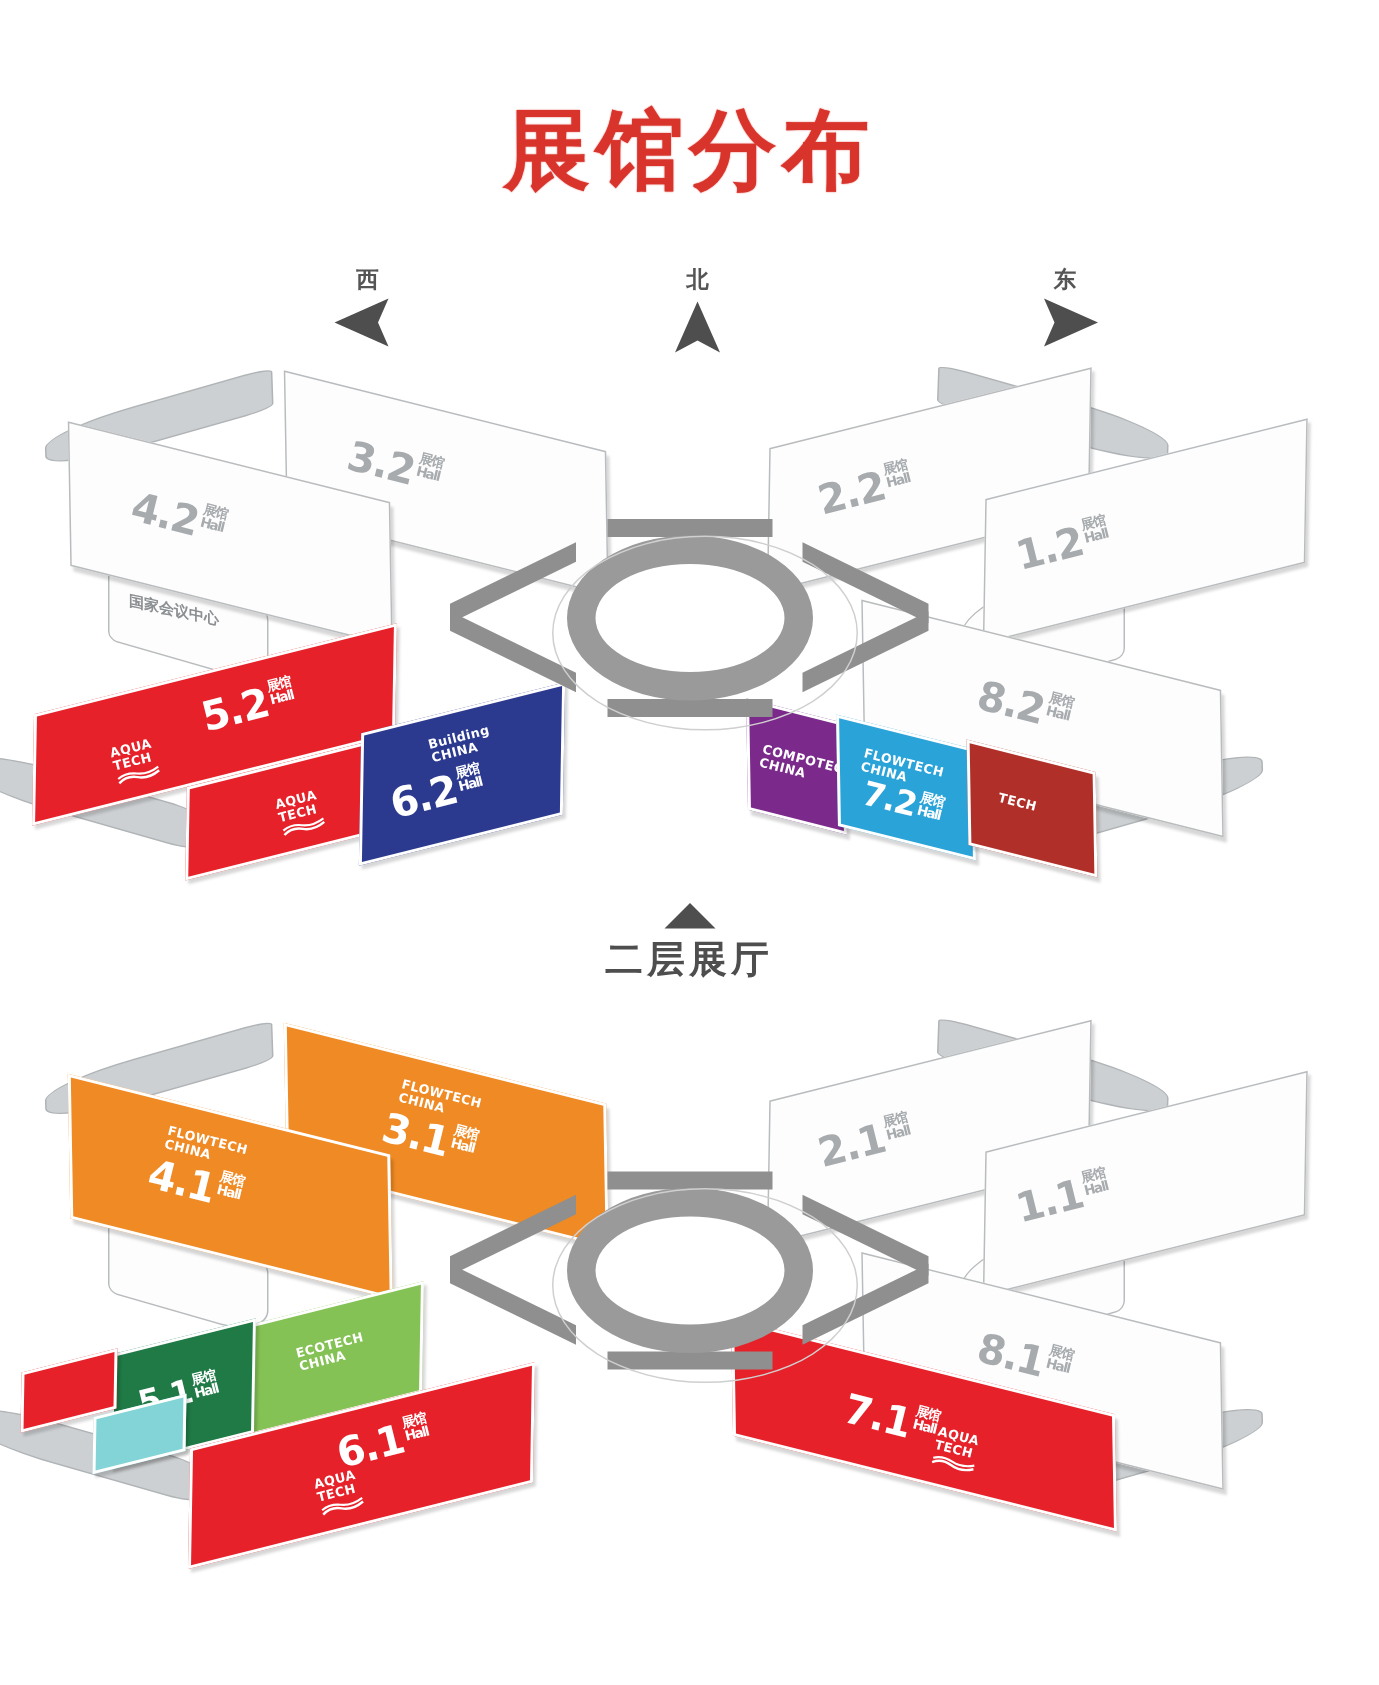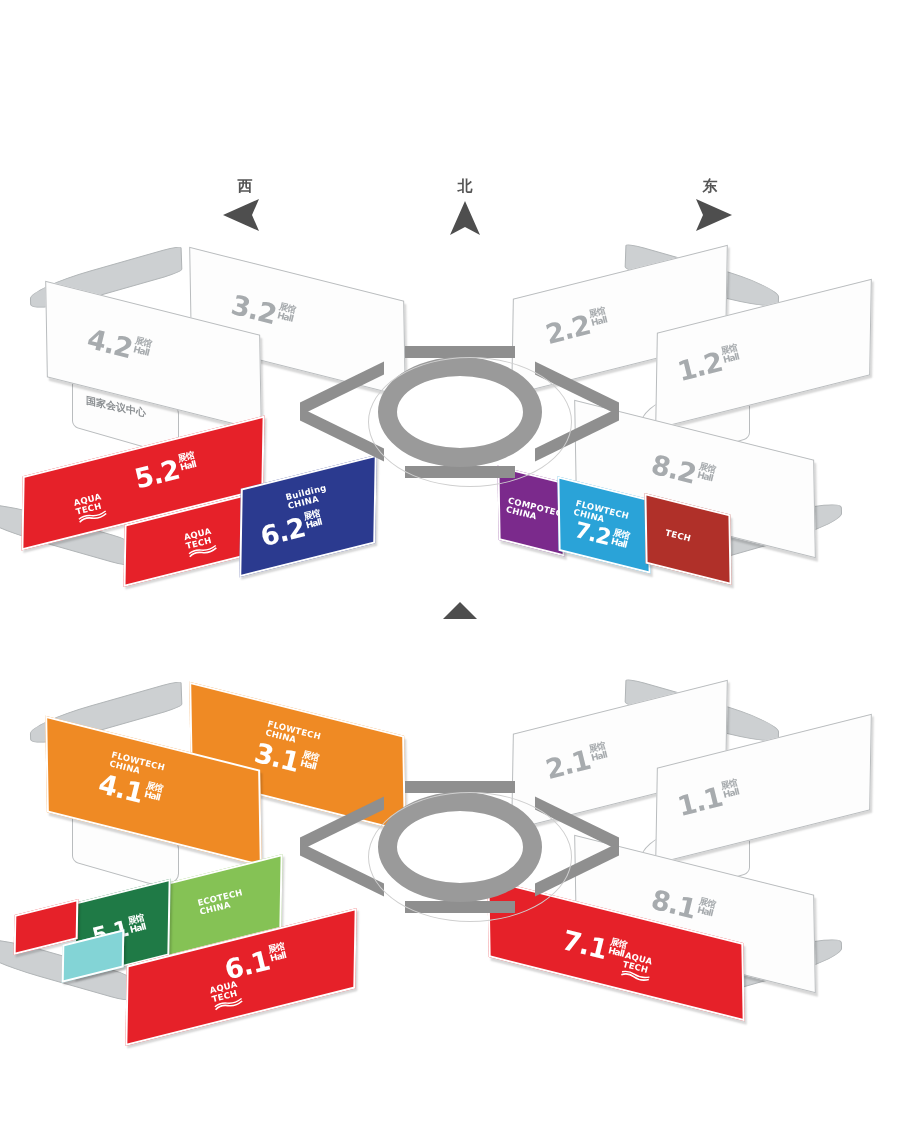--- a/index.html
+++ b/index.html
@@ -65,20 +65,21 @@
   .wingw{position:absolute;background:#fdfdfd;border:1px solid #b9bcbe;z-index:3;}
 
   .nccLabel{position:absolute;font-size:10px;color:#8b8f92;font-weight:bold;z-index:7;
             font-family:"DejaVu Sans","Liberation Sans",sans-serif;white-space:nowrap;}
 </style>
 </head>
 <body>
 
 <div id="page">
 
+  <div class="title">展馆分布</div>
 
   <div class="compass" style="left:200px;top:178px;width:90px;">
     <div class="cl">西</div>
     <div class="arw">
       <svg width="52" height="34" viewBox="0 0 52 34">
           <path d="M4 17 L40 1 L33 17 L40 33 Z" fill="#4e4e4e"></path>
         </svg>
     </div>
   </div>
 
@@ -200,20 +201,21 @@
 
     <div class="hall" style="left:645px;top:254px;width:86px;height:70px;background:#b03029;transform:skewY(15deg) rotate(-1deg);">
       <div class="lbl logo" style="left:18px;top:28px;color:#fff;transform:skewY(-15deg) rotate(15deg);">
         <span>TECH</span>
       </div>
     </div>
   </div>
 
   <div class="floorcap" style="top:602px;">
     <div class="tri"></div>
+    <div class="fl">二层展厅</div>
   </div>
 
   <div class="map" id="map1" style="top:685px;">
 
     <div class="wing" style="left:30px;top:16px;width:150px;height:26px;transform:skewY(-14deg) rotate(-2deg);border-radius:40% 12% 12% 40%;"></div>
     <div class="wing" style="left:625px;top:14px;width:152px;height:26px;transform:skewY(14deg) rotate(2deg);border-radius:12% 40% 40% 12%;"></div>
     <div class="wing" style="left:-22px;top:268px;width:150px;height:26px;transform:skewY(14deg) rotate(2deg);border-radius:40% 12% 12% 40%;"></div>
     <div class="wing" style="left:690px;top:268px;width:150px;height:26px;transform:skewY(-14deg) rotate(-2deg);border-radius:12% 40% 40% 12%;"></div>
 
     <div class="wingw" style="left:72px;top:130px;width:105px;height:60px;transform:skewY(16deg);border-radius:6px 30% 30% 6px;"></div>

